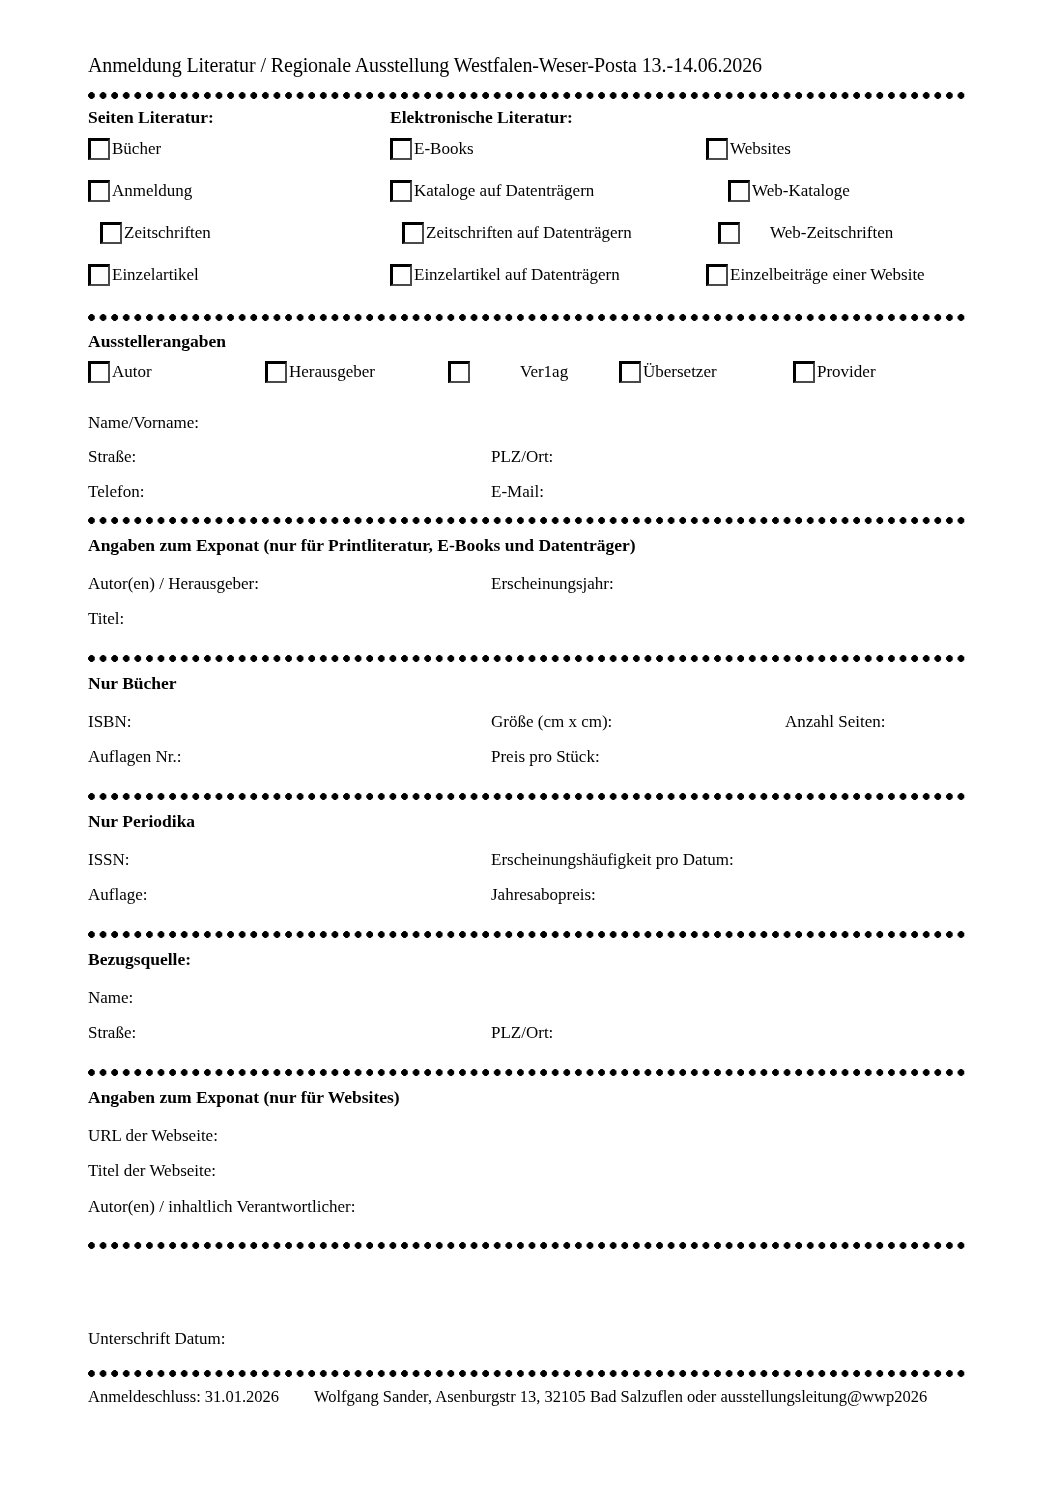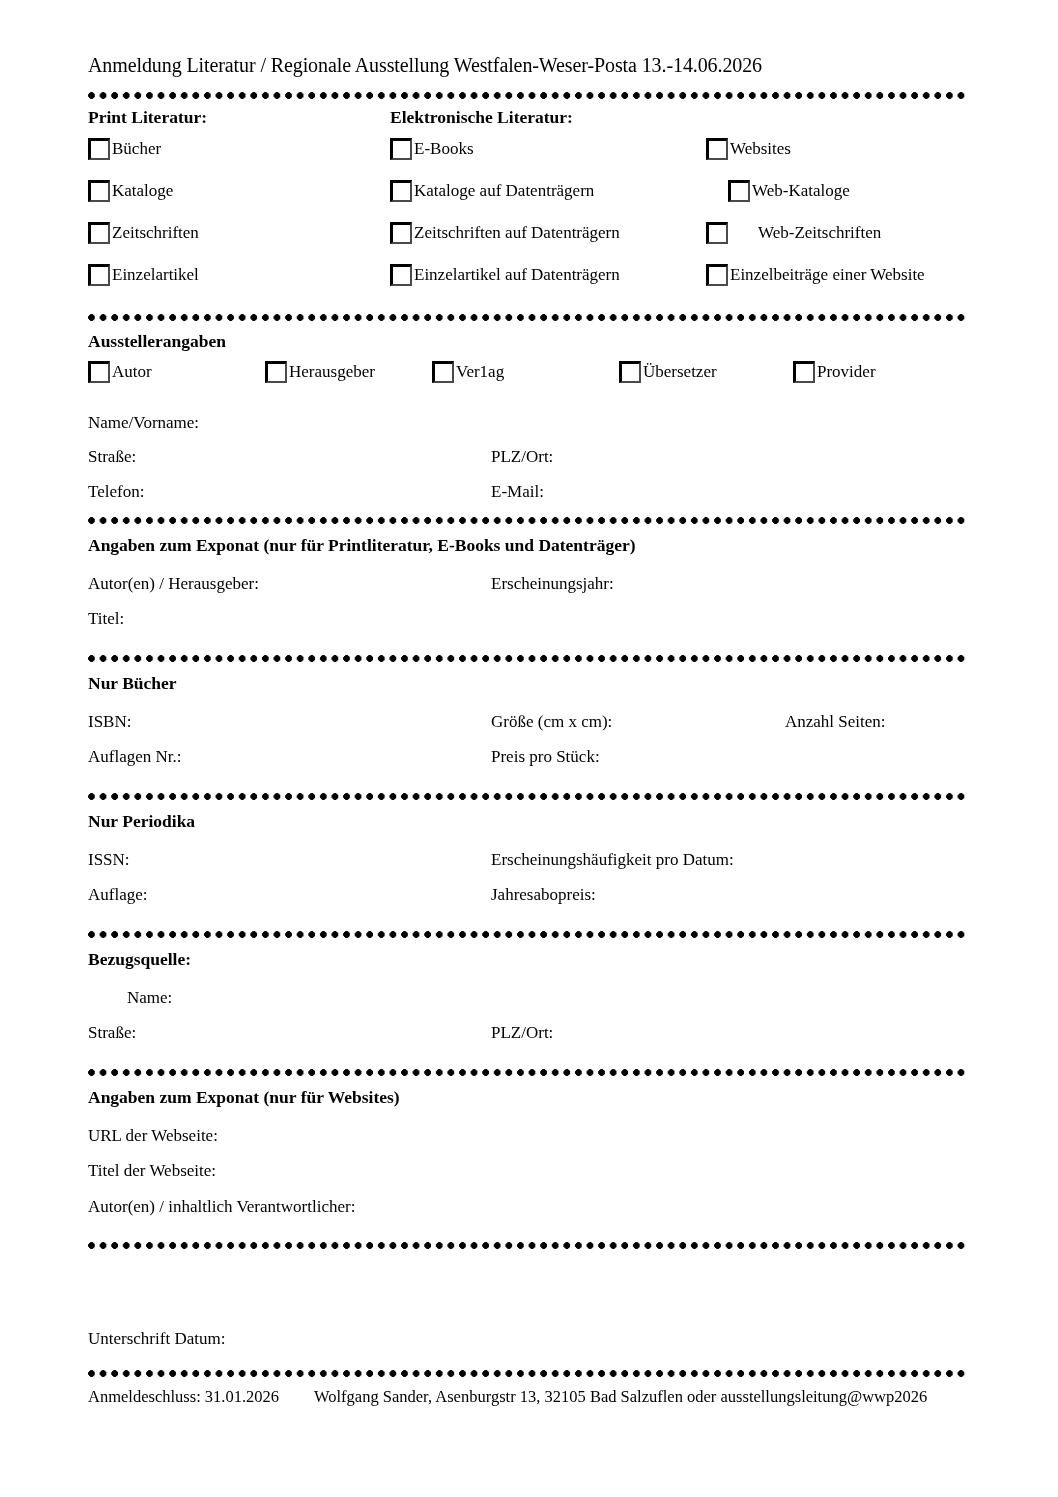--- a/index.html
+++ b/index.html
@@ -121,54 +121,54 @@
 
 <div class="page">
   <div class="content">
 
     <div class="doc-title">Anmeldung Literatur / Regionale Ausstellung Westfalen-Weser-Posta 13.-14.06.2026</div>
 
     <div class="rule" style="margin-top:16px;"></div>
 
     <div class="block" style="height:204px; margin-top:9px;">
 
-      <div class="sec-head at" style="left:0px; top:0px;">Print Literatur:</div>
+      <div class="sec-head at" style="left:0px; top:0px;">Seiten Literatur:</div>
       <div class="sec-head at" style="left:302px; top:0px;">Elektronische Literatur:</div>
 
       <div class="cbox-row" style="position:absolute; left:0; top:29px; width:880px;">
         <div class="cb-item" style="left:0px;">
           <span class="cbox"></span>
           <span class="cap">Bücher</span>
         </div>
         <div class="cb-item" style="left:302px;">
           <span class="cbox"></span>
           <span class="cap">E-Books</span>
         </div>
         <div class="cb-item" style="left:618px;">
           <span class="cbox"></span>
           <span class="cap">Websites</span>
         </div>
       </div>
 
       <div class="cbox-row" style="position:absolute; left:0; top:71px; width:880px;">
         <div class="cb-item" style="left:0px;">
           <span class="cbox"></span>
-          <span class="cap">Kataloge</span>
+          <span class="cap">Anmeldung</span>
         </div>
         <div class="cb-item" style="left:302px;">
           <span class="cbox"></span>
           <span class="cap">Kataloge auf Datenträgern</span>
         </div>
         <div class="cb-item" style="left:640px;">
           <span class="cbox"></span>
           <span class="cap">Web-Kataloge</span>
         </div>
       </div>
 
-      <div class="cbox-row" style="position:absolute; left:0; top:113px; width:880px;">
+      <div class="cbox-row" style="position:absolute; left:12px; top:113px; width:880px;">
         <div class="cb-item" style="left:0px;">
           <span class="cbox"></span>
           <span class="cap">Zeitschriften</span>
         </div>
         <div class="cb-item" style="left:302px;">
           <span class="cbox"></span>
           <span class="cap">Zeitschriften auf Datenträgern</span>
         </div>
         <div class="cb-item" style="left:618px;gap:28px;">
           <span class="cbox"></span>
@@ -200,21 +200,21 @@
 
       <div class="cbox-row" style="position:absolute; left:0; top:28px; width:880px;">
         <div class="cb-item" style="left:0px;">
           <span class="cbox"></span>
           <span class="cap">Autor</span>
         </div>
         <div class="cb-item" style="left:177px;">
           <span class="cbox"></span>
           <span class="cap">Herausgeber</span>
         </div>
-        <div class="cb-item" style="left:344px;">
+        <div class="cb-item" style="left:360px;gap:48px;">
           <span class="cbox"></span>
           <span class="cap">Ver1ag</span>
         </div>
         <div class="cb-item" style="left:531px;">
           <span class="cbox"></span>
           <span class="cap">Übersetzer</span>
         </div>
         <div class="cb-item" style="left:705px;">
           <span class="cbox"></span>
           <span class="cap">Provider</span>
@@ -264,21 +264,21 @@
 
       <div class="lbl at" style="left:0px; top:73px;">Auflage:</div>
       <div class="lbl at" style="left:403px; top:73px;">Jahresabopreis:</div>
     </div>
 
     <div class="rule"></div>
 
     <div class="block" style="height:117px; margin-top:12px;">
       <div class="sec-head at" style="left:0px; top:0px;">Bezugsquelle:</div>
 
-      <div class="lbl at" style="left:0px; top:38px;margin-left:39px;">Name:</div>
+      <div class="lbl at" style="left:0px; top:38px;">Name:</div>
 
       <div class="lbl at" style="left:0px; top:73px;">Straße:</div>
       <div class="lbl at" style="left:403px; top:73px;">PLZ/Ort:</div>
     </div>
 
     <div class="rule"></div>
 
     <div class="block" style="height:152px; margin-top:12px;">
       <div class="sec-head at" style="left:0px; top:0px;">Angaben zum Exponat (nur für Websites)</div>
 

